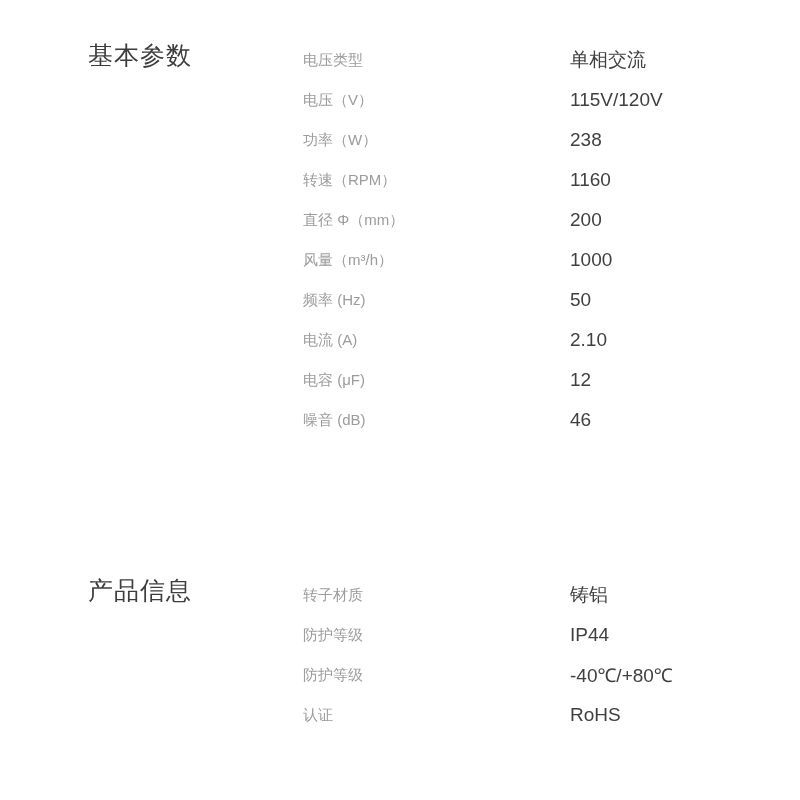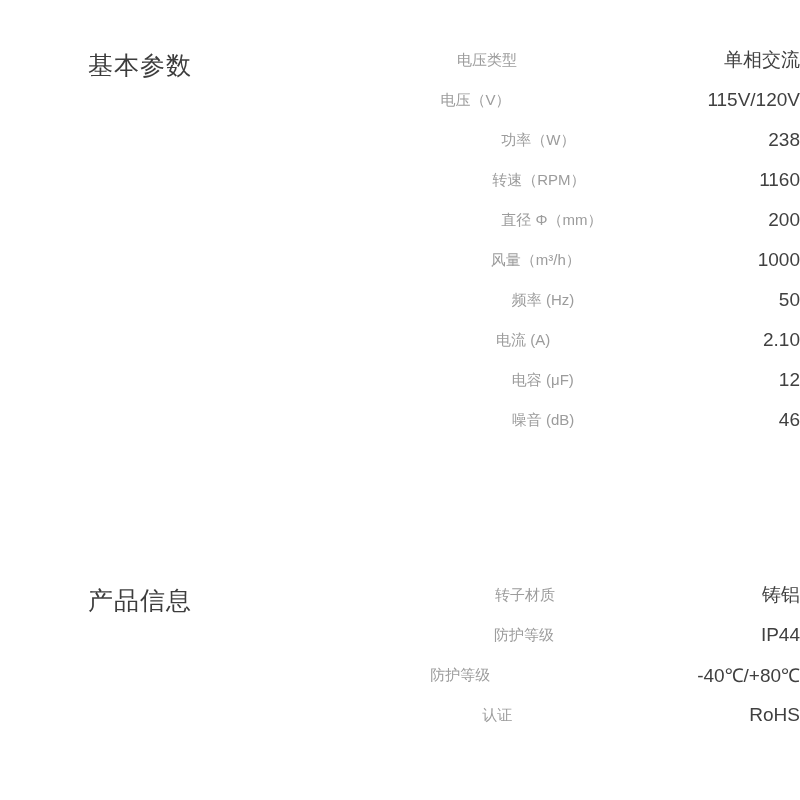--- a/index.html
+++ b/index.html
@@ -20,37 +20,36 @@
     overflow: hidden;
   }
   .spec-section {
     position: absolute;
     left: 0;
     width: 800px;
   }
   .section-title {
     position: absolute;
     left: 88px;
-    top: 10px;
+    top: 0;
     margin: 0;
     font-size: 25px;
     line-height: 30px;
     font-weight: 400;
     letter-spacing: 1px;
     color: #3d3d3d;
     white-space: nowrap;
   }
   .rows {
     margin-left: 303px;
   }
   .spec-row {
     height: 40px;
     display: flex;
     align-items: center;
-    justify-content: flex-end;
   }
   .spec-label {
     width: 267px;
     flex: 0 0 267px;
     font-size: 15px;
     color: #9c9c9c;
     white-space: nowrap;
   }
   .spec-value {
     font-size: 19px;

